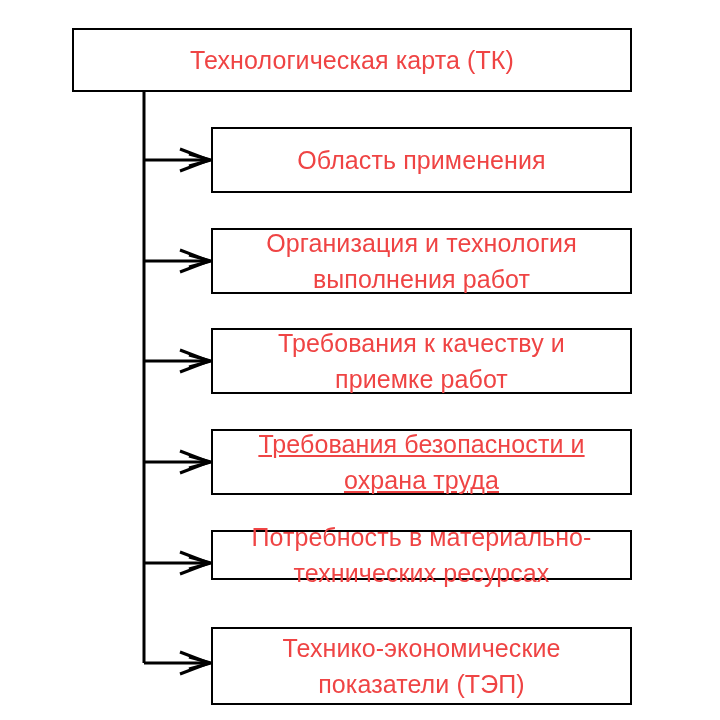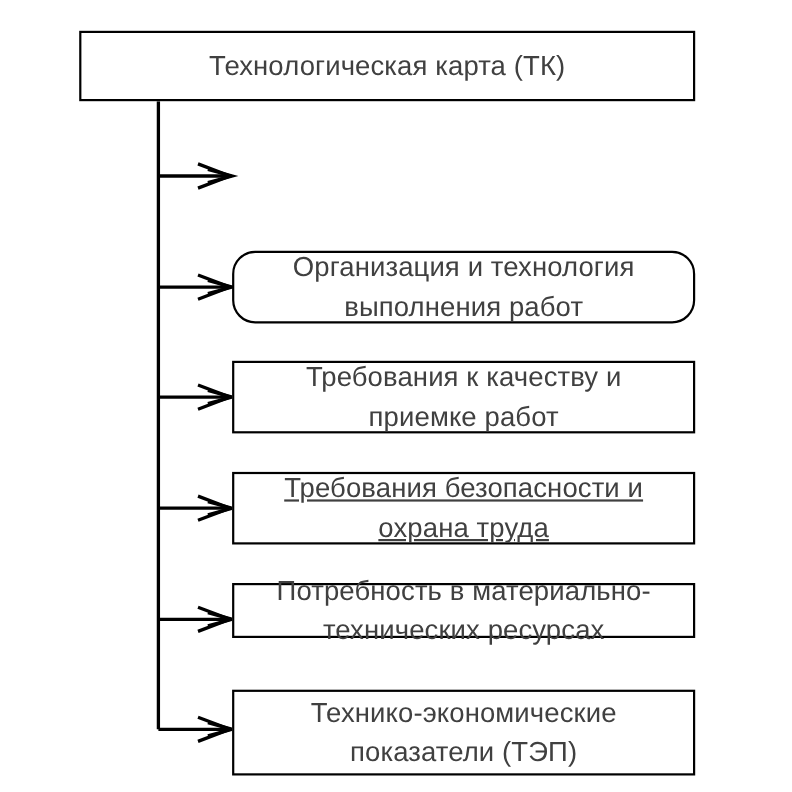--- a/index.html
+++ b/index.html
@@ -24,21 +24,21 @@
   }
   .node-box {
     position: absolute;
     box-sizing: border-box;
     border: 2px solid #000000;
     background: #ffffff;
     display: flex;
     align-items: center;
     justify-content: center;
     text-align: center;
-    color: #404040;
+    color: #ef4444;
   }
   .node-label {
     display: block;
     line-height: 36px;
     font-size: 25px;
     font-weight: 400;
     letter-spacing: 0.1px;
     white-space: pre-line;
     padding: 0 10px;
   }
@@ -96,22 +96,25 @@
       <line x1="144" y1="663" x2="209" y2="663" stroke="#000000" stroke-width="3"></line>
       <polyline points="180,652 209,663 180,674" fill="none" stroke="#000000" stroke-width="3"></polyline>
       <polyline points="189,657 211,663 189,669" fill="none" stroke="#000000" stroke-width="3"></polyline>
     </g>
   </svg>
 
   <div id="root-box" class="node-box">
     <span class="node-label">Технологическая карта (ТК)</span>
   </div>
 
+  <div class="node-box child-box" style="top:127px;height:66px;">
+    <span class="node-label">Область применения</span>
+  </div>
 
-  <div class="node-box child-box" style="top:228px;height:66px;border-radius:21px;">
+  <div class="node-box child-box" style="top:228px;height:66px;">
     <span class="node-label">Организация и технология
 выполнения работ</span>
   </div>
 
   <div class="node-box child-box" style="top:328px;height:66px;text-align:center;">
     <span class="node-label">Требования к качеству и
 приемке работ</span>
   </div>
 
   <div class="node-box child-box" style="top:429px;height:66px;text-decoration:underline;">

